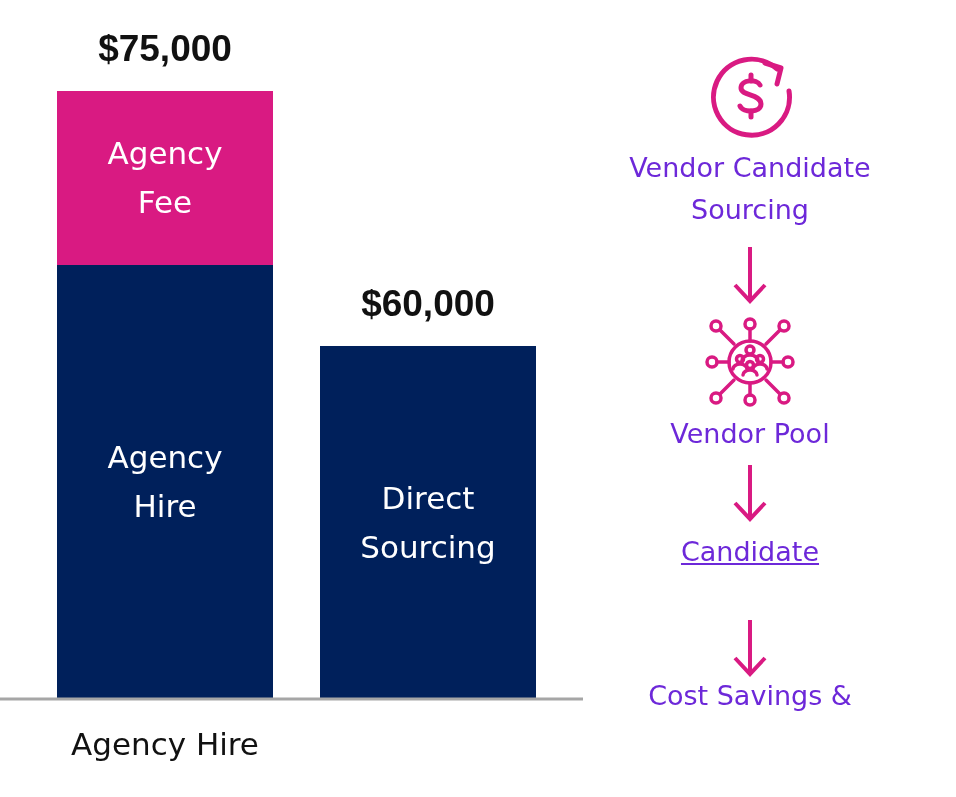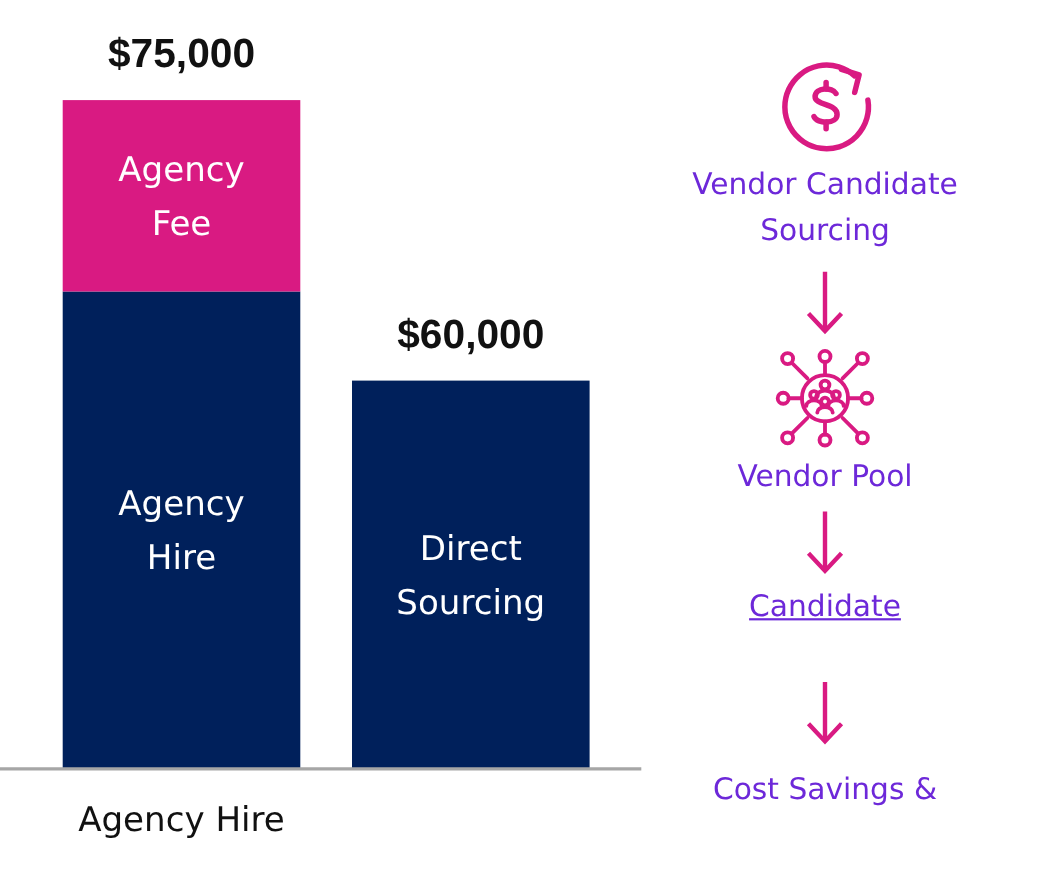--- a/index.html
+++ b/index.html
@@ -95,16 +95,16 @@
 
   <div class="flow-text" style="top:531px;text-decoration:underline;">
     <div>Candidate</div>
   </div>
 
   <svg class="arrow" style="top:618px;" viewBox="0 0 40 60">
     <line x1="20" y1="2" x2="20" y2="54" stroke="#D91A82" stroke-width="4"></line>
     <polyline points="5,40 20,56 35,40" fill="none" stroke="#D91A82" stroke-width="4"></polyline>
   </svg>
 
-  <div class="flow-text" style="top:697px;">
+  <div class="flow-text" style="top:675px;">
     <div>Cost Savings &amp;</div>
   </div>
 </div>
 
 </body></html>

